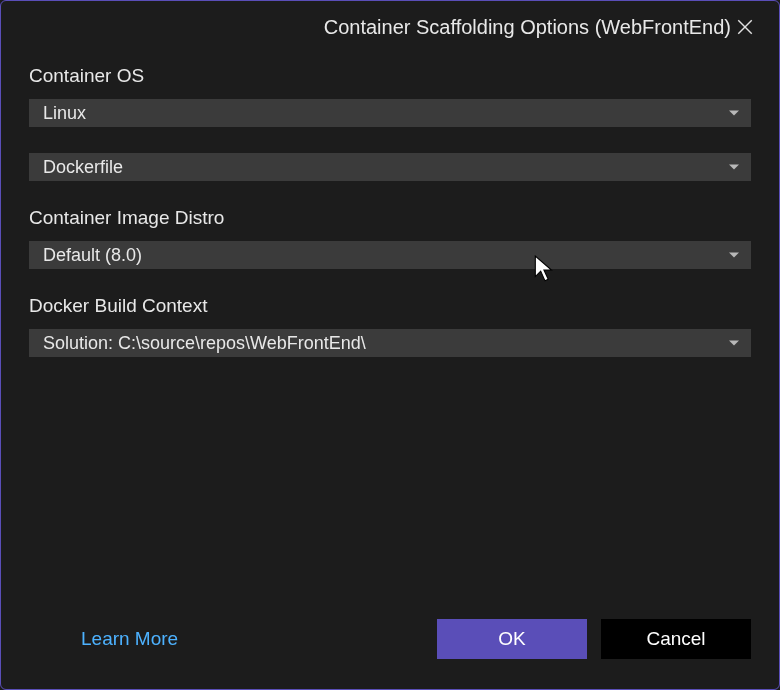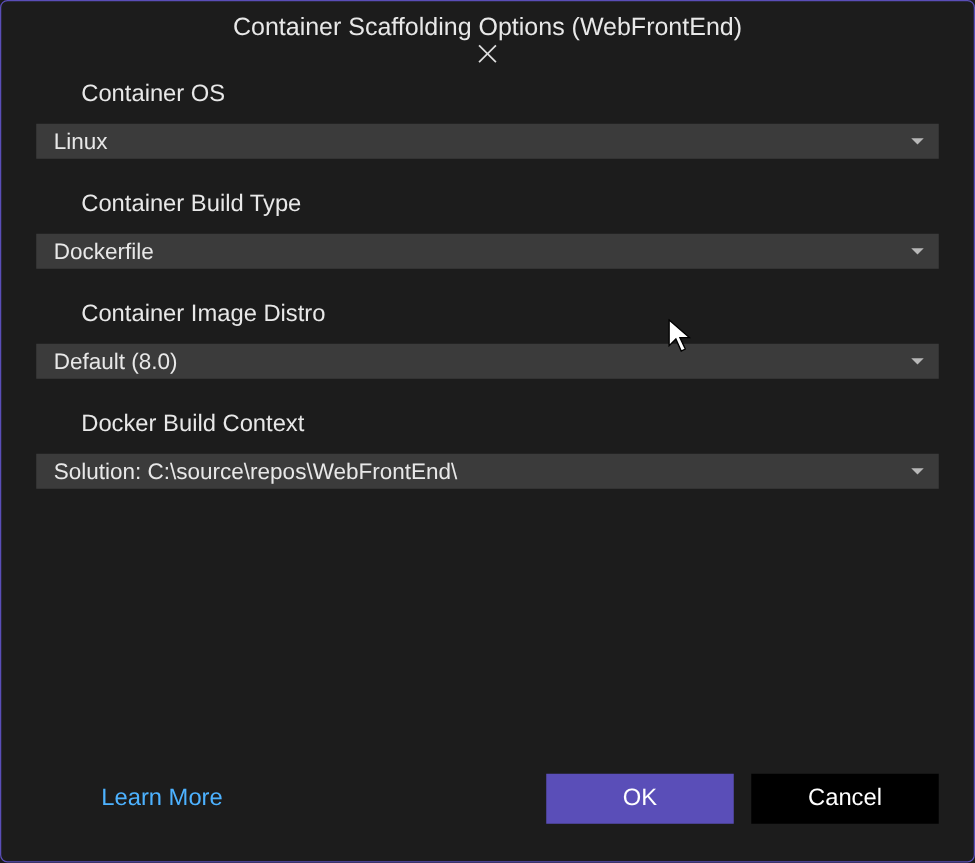--- a/index.html
+++ b/index.html
@@ -14,24 +14,23 @@
       font-family: 'Segoe UI', Tahoma, sans-serif;
       color: #e8e8e8;
       overflow: hidden;
       border: 1px solid #5a4eb8;
       border-radius: 6px;
       position: relative;
     }
     .titlebar {
       display: flex;
       align-items: center;
-      justify-content: flex-start;
+      justify-content: flex-end;
       padding: 10px 20px 6px 20px;
       height: 48px;
-      flex-direction: column;
     }
     .title {
       font-size: 20px;
       font-weight: 400;
       color: #e8e8e8;
     }
     .close-btn {
       width: 28px;
       height: 28px;
       display: flex;
@@ -49,21 +48,20 @@
     }
     .field {
       margin-bottom: 26px;
     }
     .field-label {
       font-size: 19px;
       font-weight: 400;
       color: #e8e8e8;
       margin-bottom: 12px;
       display: block;
-      margin-left: 36px;
     }
     .dropdown {
       width: 100%;
       height: 28px;
       background: #3b3b3b;
       border: none;
       color: #e8e8e8;
       font-size: 18px;
       padding: 0 38px 0 14px;
       display: flex;
@@ -150,21 +148,20 @@
 
   <div class="field">
     <div class="field-label">Container OS</div>
     <div class="dropdown">
       <span>Linux</span>
       <span class="dropdown-arrow"></span>
     </div>
   </div>
 
   <div class="field">
-    <div class="field-label">Container Build Type</div>
     <div class="dropdown">
       <span>Dockerfile</span>
       <span class="dropdown-arrow"></span>
     </div>
   </div>
 
   <div class="field">
     <div class="field-label">Container Image Distro</div>
     <div class="dropdown">
       <span>Default (8.0)</span>

